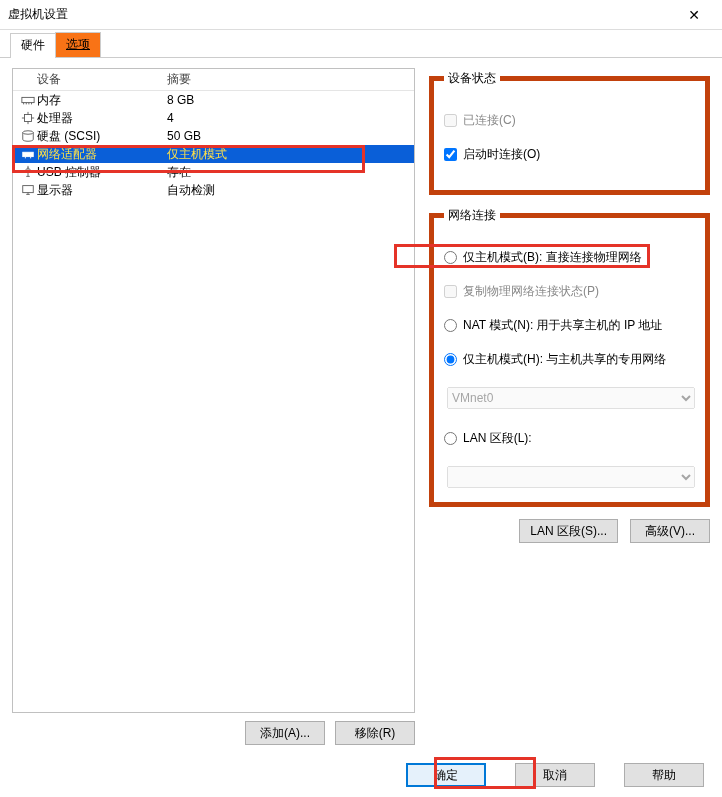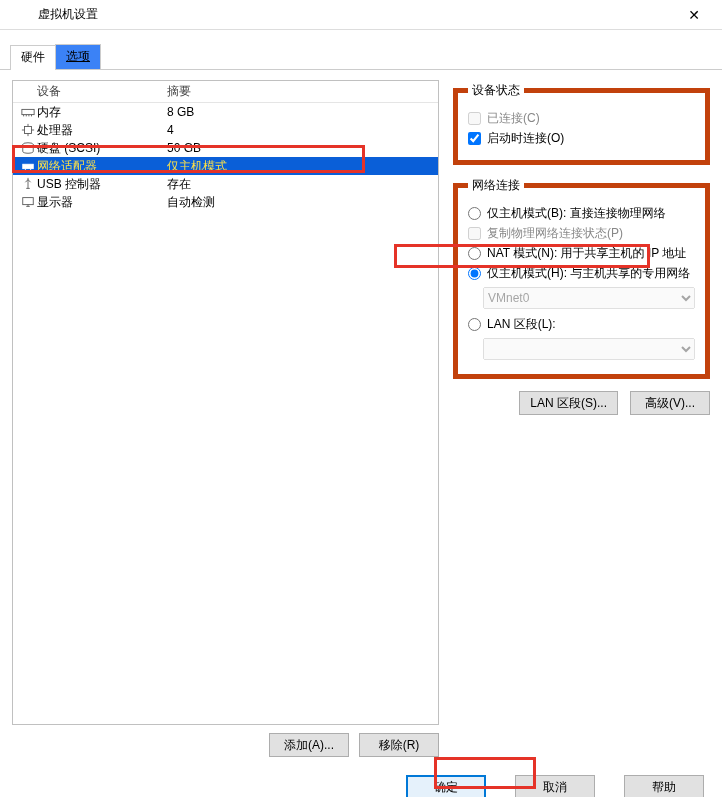--- a/index.html
+++ b/index.html
@@ -14,46 +14,46 @@
     overflow: hidden;
   }
   .titlebar {
     height: 30px;
     display: flex;
     align-items: center;
     padding: 0 8px;
     border-bottom: 1px solid #ddd;
     position: relative;
   }
-  .titlebar .title { flex: 1; margin-left: 30px; }
+  .titlebar .title { flex: 1; }
   .close-btn {
     width: 40px; height: 28px;
     display: flex; align-items: center; justify-content: center;
     font-size: 14px;
   }
   .close-btn::before { content: "✕"; }
 
   .tabstrip {
     display: flex;
     align-items: flex-end;
     height: 24px;
     padding-left: 10px;
     border-bottom: 1px solid #ccc;
-    margin-top: 16px;
+    margin-top: 4px;
   }
   .tab {
     padding: 3px 10px 4px;
     border: 1px solid #ccc;
     border-bottom: none;
     background: #fff;
     margin-right: -1px;
     position: relative;
   }
   .tab.active { background: #fff; top: 1px; z-index: 2; }
-  .tab.inactive { background: #3b82f6; text-decoration: underline; }
+  .tab.inactive { background: #f97316; text-decoration: underline; }
 
   .body-area {
     position: relative;
     width: 100%;
     height: calc(100% - 30px - 28px - 44px);
     display: flex;
     padding: 10px 12px 0 12px;
     gap: 14px;
   }
 
@@ -119,31 +119,31 @@
   fieldset {
     border: 5px solid #c2410c;
     margin: 0 0 12px 0;
     padding: 8px 10px 10px 10px;
   }
   legend { padding: 0 4px; }
   label.chk, label.rad {
     display: flex;
     align-items: center;
     gap: 6px;
-    margin: 3px 0;
+    margin: 17px 0;
   }
   input[type=checkbox], input[type=radio] { margin:0; }
   .indent { margin-left: 20px; }
   .dim { color: #888; }
   select {
-    width: 212px;
+    width: 248px;
     height: 22px;
     font-family: inherit;
     font-size: 12px;
-    margin-left: 15px;
+    margin-left: 3px;
     margin-top: 2px;
     margin-bottom: 4px;
   }
   .rt-buttons {
     display: flex;
     gap: 12px;
     justify-content: flex-end;
     margin-top: 5px;
   }
 

